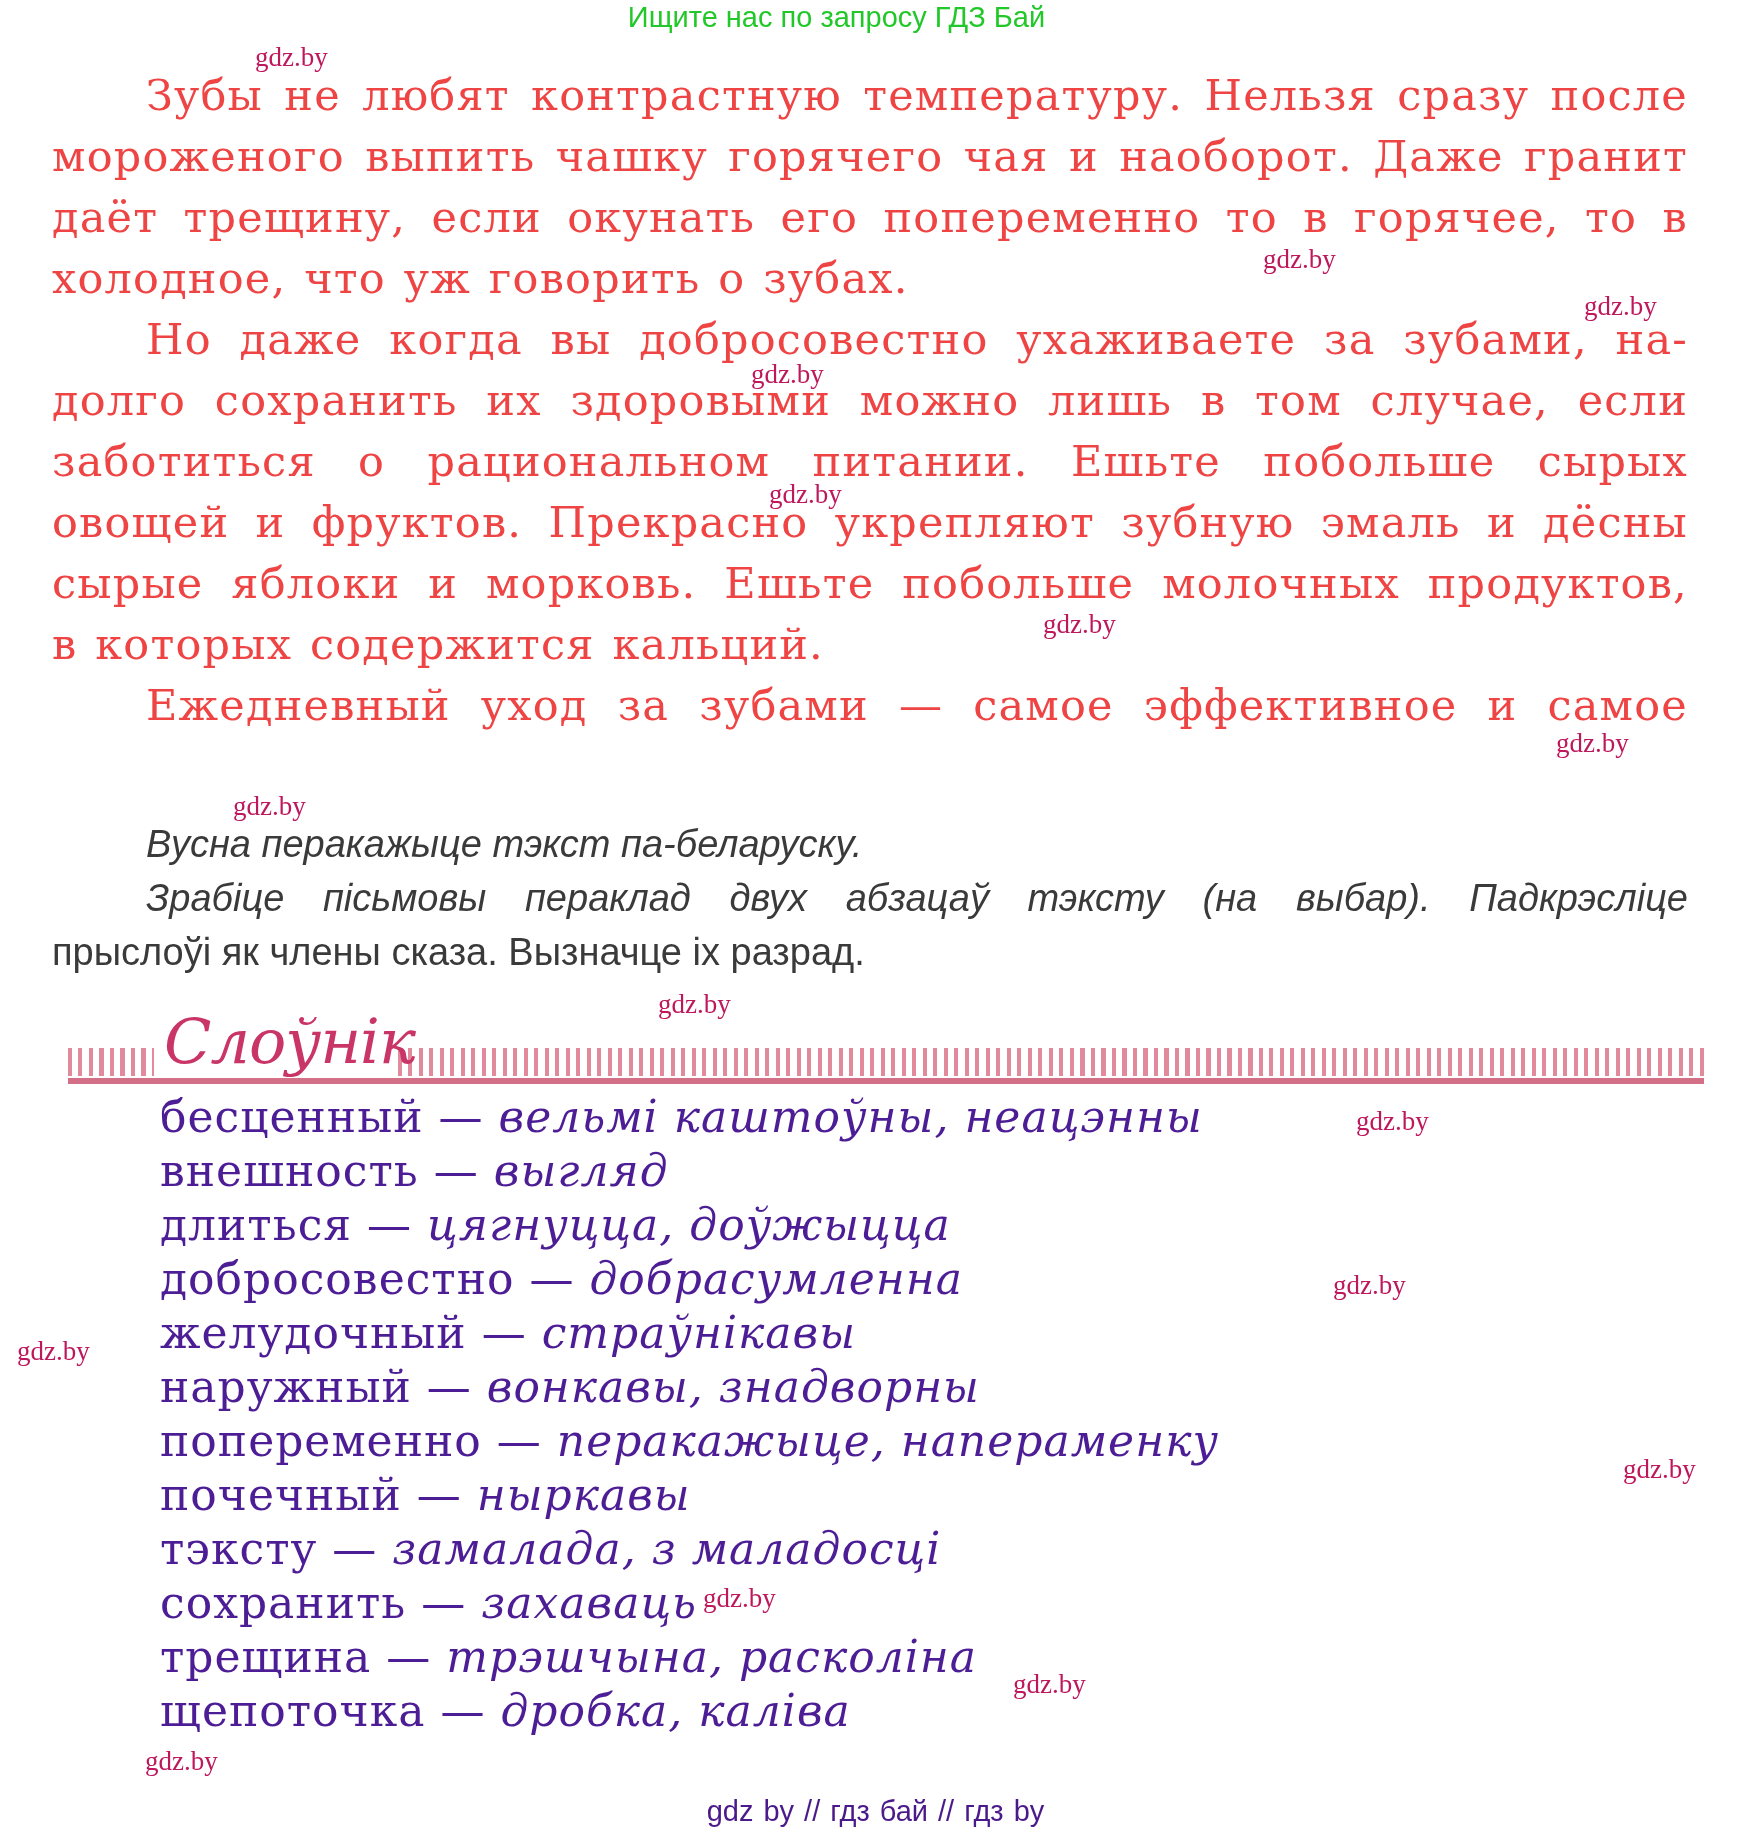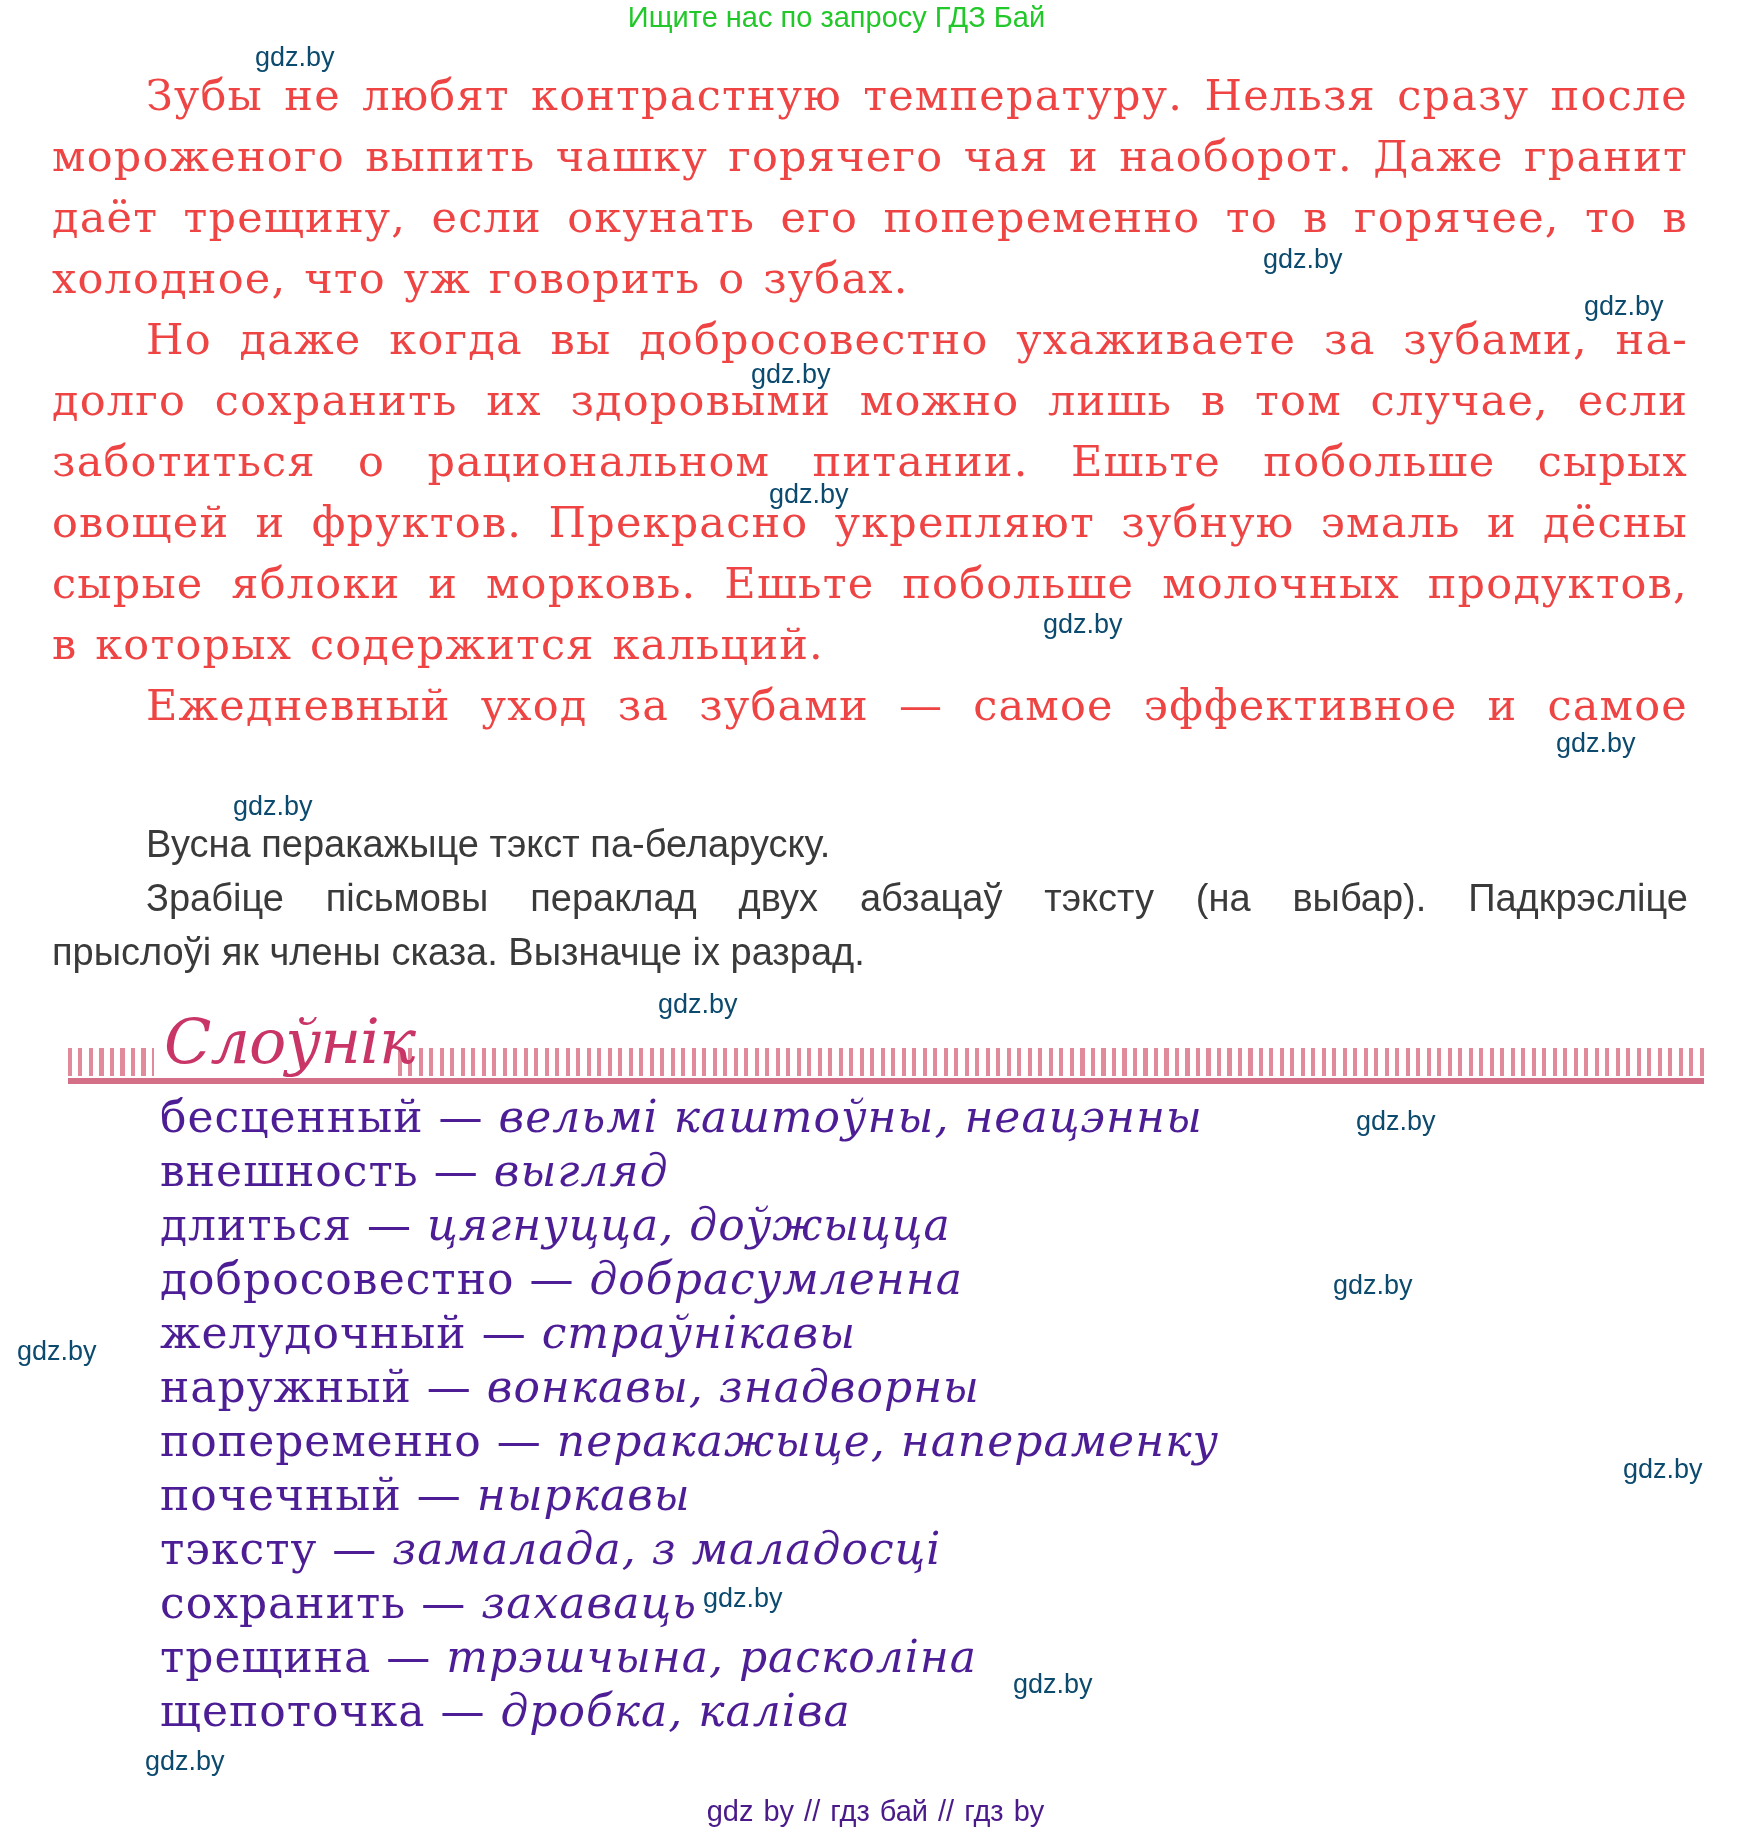--- a/index.html
+++ b/index.html
@@ -20,24 +20,24 @@
     left: 0;
     width: 1673px;
     text-align: center;
     font-family: "Liberation Sans", sans-serif;
     font-size: 29px;
     line-height: 34px;
     color: #22c82a;
   }
   .wm {
     position: absolute;
-    font-family: Liberation Sans, sans-serif;
+    font-family: Liberation Serif, serif;
     font-size: 27px;
     line-height: 30px;
-    color: #0c4a6e;
+    color: #be185d;
     white-space: nowrap;
   }
   .serif-block {
     position: absolute;
     left: 52px;
     width: 1636px;
     font-family: "DejaVu Serif", serif;
     font-size: 43px;
     line-height: 61px;
     color: #ef4444;
@@ -63,20 +63,21 @@
     position: absolute;
     left: 52px;
     width: 1636px;
     font-family: "Liberation Sans", sans-serif;
     font-size: 38px;
     line-height: 54px;
     color: #3a3a3a;
   }
   .sans-block .line.indent {
     padding-left: 94px;
+    font-style: italic;
   }
   
   .glossary-header {
     position: absolute;
     left: 68px;
     top: 1008px;
     width: 1636px;
     height: 80px;
   }
   .stripes {

